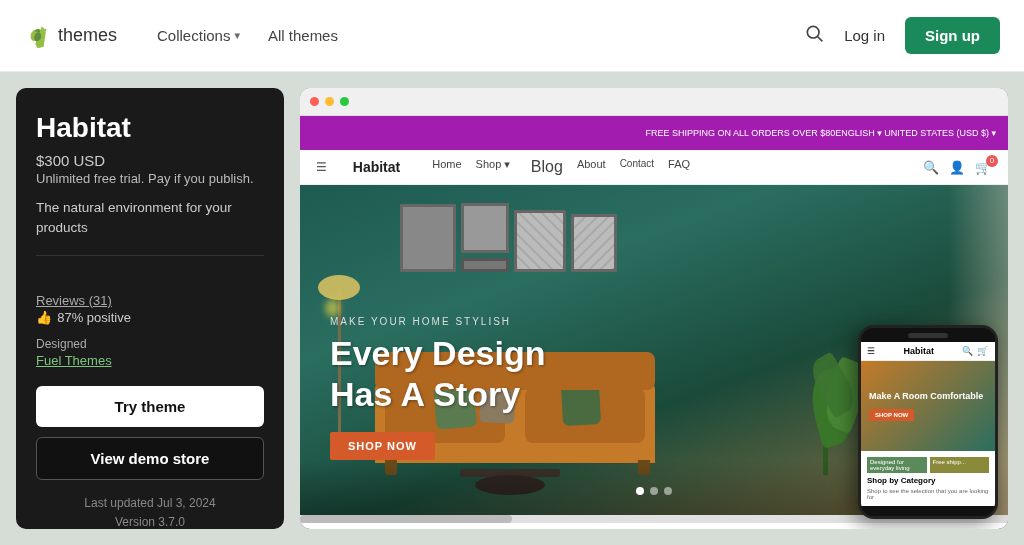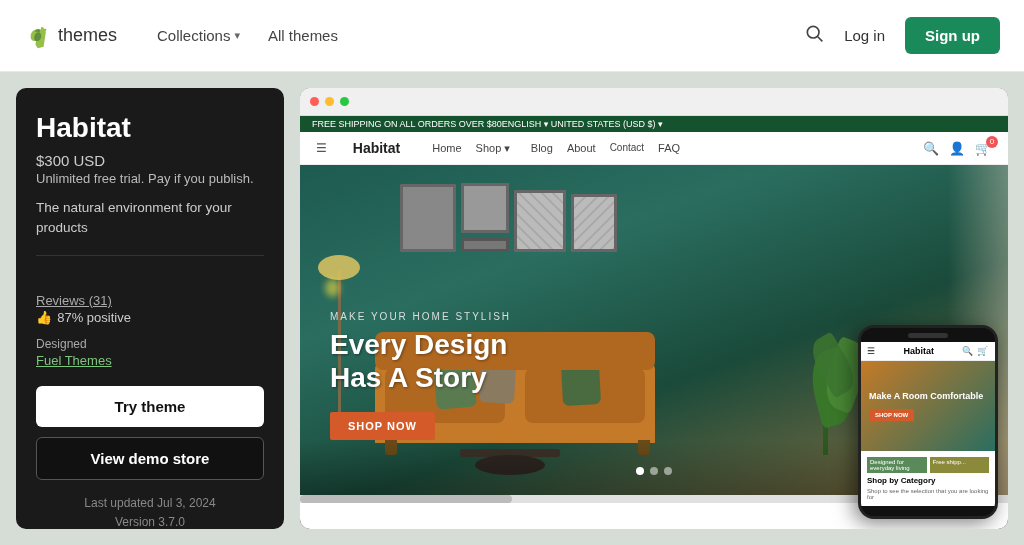--- a/index.html
+++ b/index.html
@@ -292,21 +292,21 @@
       color: #fff;
     }
     .hero-subtitle {
       font-size: 10px;
       letter-spacing: 2px;
       text-transform: uppercase;
       margin-bottom: 6px;
       color: #ddd;
     }
     .hero-heading {
-      font-size: 28px;
+      font-size: 34px;
       font-weight: 700;
       line-height: 1.2;
       color: #fff;
       max-width: 220px;
       text-shadow: 1px 1px 3px rgba(0,0,0,0.4);
     }
     .hero-shop-btn {
       position: absolute;
       bottom: 55px;
       left: 30px;
@@ -500,32 +500,32 @@
 
   <div class="right-preview">
     <div class="browser-mockup">
       <div class="browser-bar">
         <div class="browser-dot" style="background:#ff5f57"></div>
         <div class="browser-dot" style="background:#febc2e"></div>
         <div class="browser-dot" style="background:#28c840"></div>
       </div>
       <div class="browser-frame">
 
-        <div style="display:flex; justify-content:flex-start; align-items:center; background:#14532d; padding:3px 12px;">
+        <div style="display:flex; justify-content:flex-end; align-items:center; background:#a21caf; padding:12px 12px;">
           <span style="font-size:9px; color:#fff;">FREE SHIPPING ON ALL ORDERS OVER $80</span>
           <span style="font-size:9px; color:#fff;">ENGLISH ▾  UNITED STATES (USD $) ▾</span>
         </div>
 
         <div class="site-nav">
           <span style="font-size:12px; color:#555; margin-right:6px;">☰</span>
           <span class="site-logo">Habitat</span>
           <div class="site-nav-links">
             <span style="font-size:11px; color:#444;">Home</span>
             <span style="font-size:11px; color:#444;">Shop ▾</span>
-            <span style="font-size:11px; color:#444;padding-left:7px;">Blog</span>
+            <span style="font-size:16px; color:#444;padding-left:7px;">Blog</span>
             <span style="font-size:11px; color:#444;">About</span>
             <span style="font-size:10px; color:#444;">Contact</span>
             <span style="font-size:11px; color:#444;">FAQ</span>
           </div>
           <div class="site-nav-icons">
             <span style="font-size:13px;">🔍</span>
             <span style="font-size:13px;">👤</span>
             <span class="cart-badge" style="position:relative; font-size:13px;">
               🛒
               <span class="cart-count">0</span>

